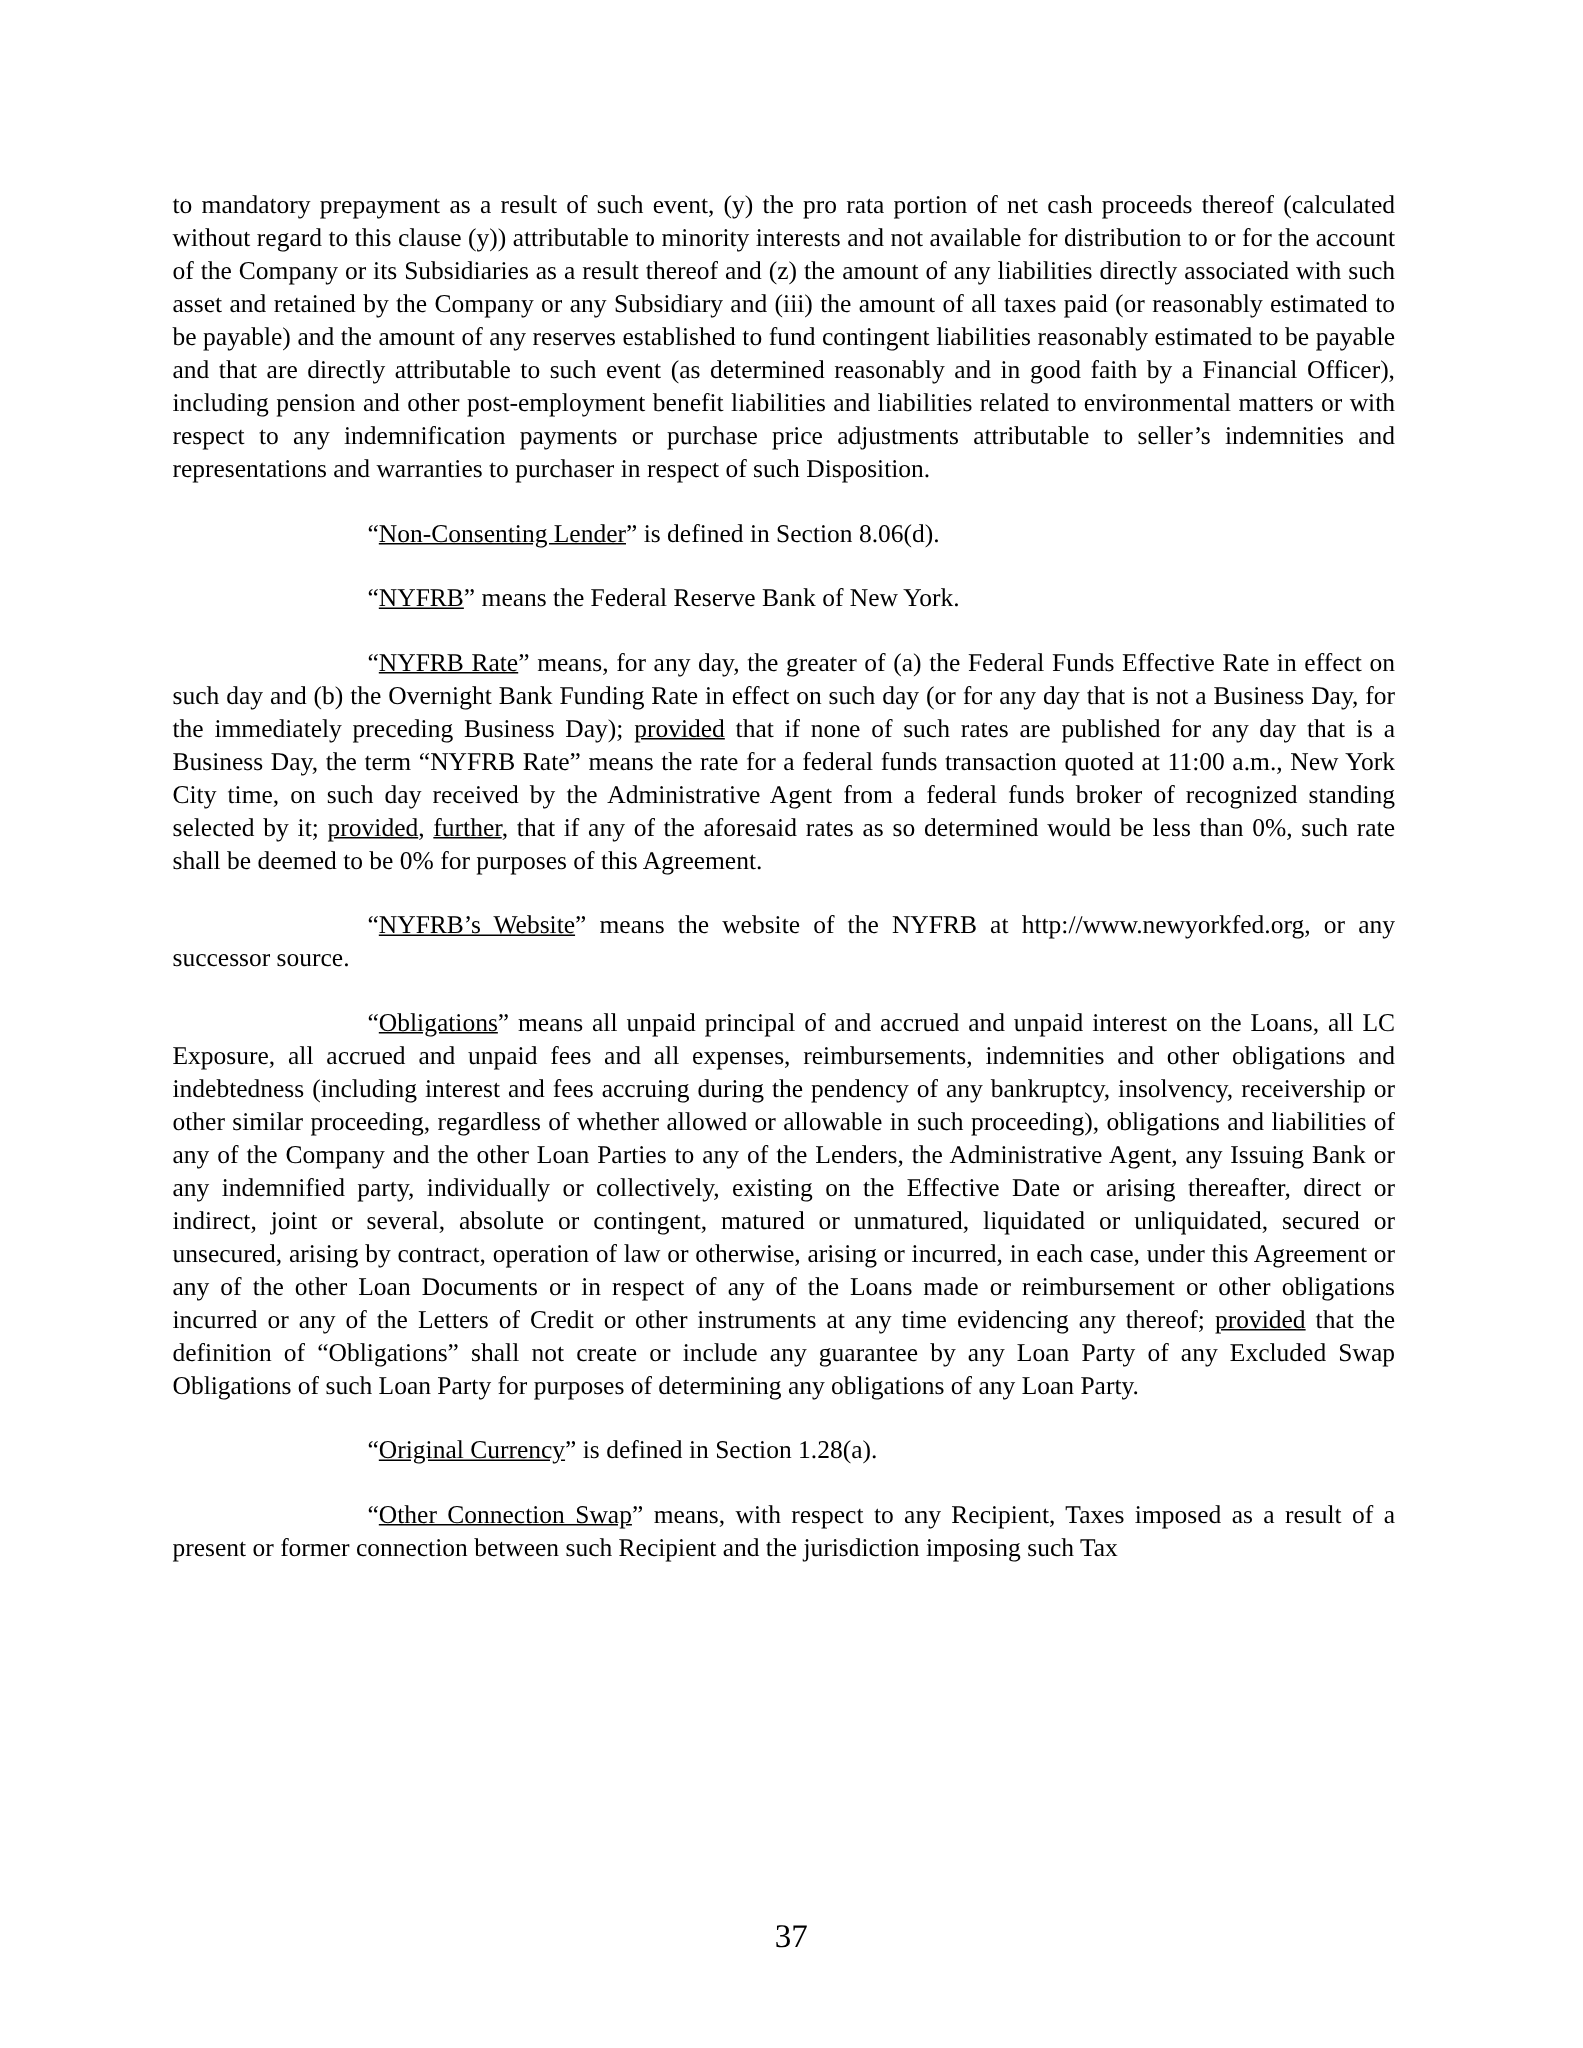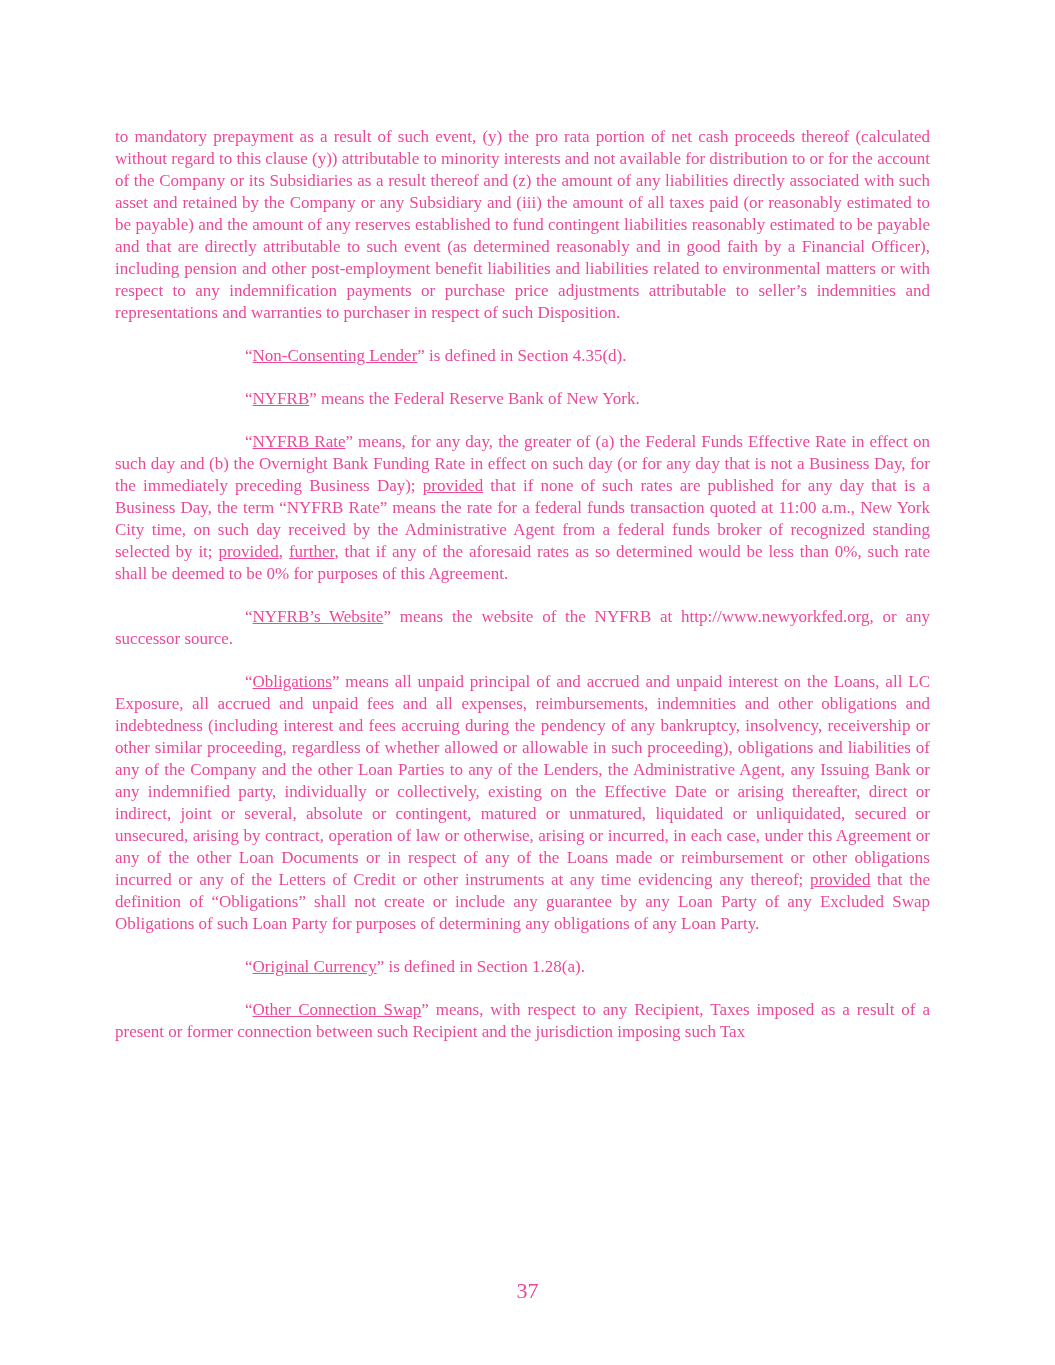--- a/index.html
+++ b/index.html
@@ -5,21 +5,21 @@
   html, body {
     margin: 0;
     padding: 0;
     background: #ffffff;
   }
   .page {
     position: relative;
     width: 1055px;
     height: 1365px;
     background: #ffffff;
-    color: #ec4899;
+    color: #000000;
     font-family: "Liberation Serif", "DejaVu Serif", serif;
     font-size: 17px;
     line-height: 22px;
     overflow: hidden;
   }
   .content {
     position: absolute;
     left: 115px;
     top: 126px;
     width: 815px;
@@ -42,21 +42,21 @@
     text-align: center;
     font-size: 22px;
   }
 </style>
 </head>
 <body>
 
 <div class="page">
   <div class="content">
     <p class="para"><span>to mandatory prepayment as a result of such event, (y) the pro rata portion of net cash proceeds thereof (calculated without regard to this clause (y)) attributable to minority interests and not available for distribution to or for the account of the Company or its Subsidiaries as a result thereof and (z) the amount of any liabilities directly associated with such asset and retained by the Company or any Subsidiary and (iii) the amount of all taxes paid (or reasonably estimated to be payable) and the amount of any reserves established to fund contingent liabilities reasonably estimated to be payable and that are directly attributable to such event (as determined reasonably and in good faith by a Financial Officer), including pension and other post-employment benefit liabilities and liabilities related to environmental matters or with respect to any indemnification payments or purchase price adjustments attributable to seller’s indemnities and representations and warranties to purchaser in respect of such Disposition.</span></p>
-    <p class="para indent"><span>“</span><span class="u">Non-Consenting Lender</span><span>” is defined in Section 4.35(d).</span></p>
+    <p class="para indent"><span>“</span><span class="u">Non-Consenting Lender</span><span>” is defined in Section 8.06(d).</span></p>
     <p class="para indent"><span>“</span><span class="u">NYFRB</span><span>” means the Federal Reserve Bank of New York.</span></p>
     <p class="para indent"><span>“</span><span class="u">NYFRB Rate</span><span>” means, for any day, the greater of (a) the Federal Funds Effective Rate in effect on such day and (b) the Overnight Bank Funding Rate in effect on such day (or for any day that is not a Business Day, for the immediately preceding Business Day); </span><span class="u">provided</span><span> that if none of such rates are published for any day that is a Business Day, the term “NYFRB Rate” means the rate for a federal funds transaction quoted at 11:00 a.m., New York City time, on such day received by the Administrative Agent from a federal funds broker of recognized standing selected by it; </span><span class="u">provided</span><span>, </span><span class="u">further</span><span>, that if any of the aforesaid rates as so determined would be less than 0%, such rate shall be deemed to be 0% for purposes of this Agreement.</span></p>
     <p class="para indent"><span>“</span><span class="u">NYFRB’s Website</span><span>” means the website of the NYFRB at http://www.newyorkfed.org, or any successor source.</span></p>
     <p class="para indent"><span>“</span><span class="u">Obligations</span><span>” means all unpaid principal of and accrued and unpaid interest on the Loans, all LC Exposure, all accrued and unpaid fees and all expenses, reimbursements, indemnities and other obligations and indebtedness (including interest and fees accruing during the pendency of any bankruptcy, insolvency, receivership or other similar proceeding, regardless of whether allowed or allowable in such proceeding), obligations and liabilities of any of the Company and the other Loan Parties to any of the Lenders, the Administrative Agent, any Issuing Bank or any indemnified party, individually or collectively, existing on the Effective Date or arising thereafter, direct or indirect, joint or several, absolute or contingent, matured or unmatured, liquidated or unliquidated, secured or unsecured, arising by contract, operation of law or otherwise, arising or incurred, in each case, under this Agreement or any of the other Loan Documents or in respect of any of the Loans made or reimbursement or other obligations incurred or any of the Letters of Credit or other instruments at any time evidencing any thereof; </span><span class="u">provided</span><span> that the definition of “Obligations” shall not create or include any guarantee by any Loan Party of any Excluded Swap Obligations of such Loan Party for purposes of determining any obligations of any Loan Party.</span></p>
     <p class="para indent"><span>“</span><span class="u">Original Currency</span><span>” is defined in Section 1.28(a).</span></p>
     <p class="para indent"><span>“</span><span class="u">Other Connection Swap</span><span>” means, with respect to any Recipient, Taxes imposed as a result of a present or former connection between such Recipient and the jurisdiction imposing such Tax</span></p>
   </div>
   <div class="page-number">37</div>
 </div>
 

